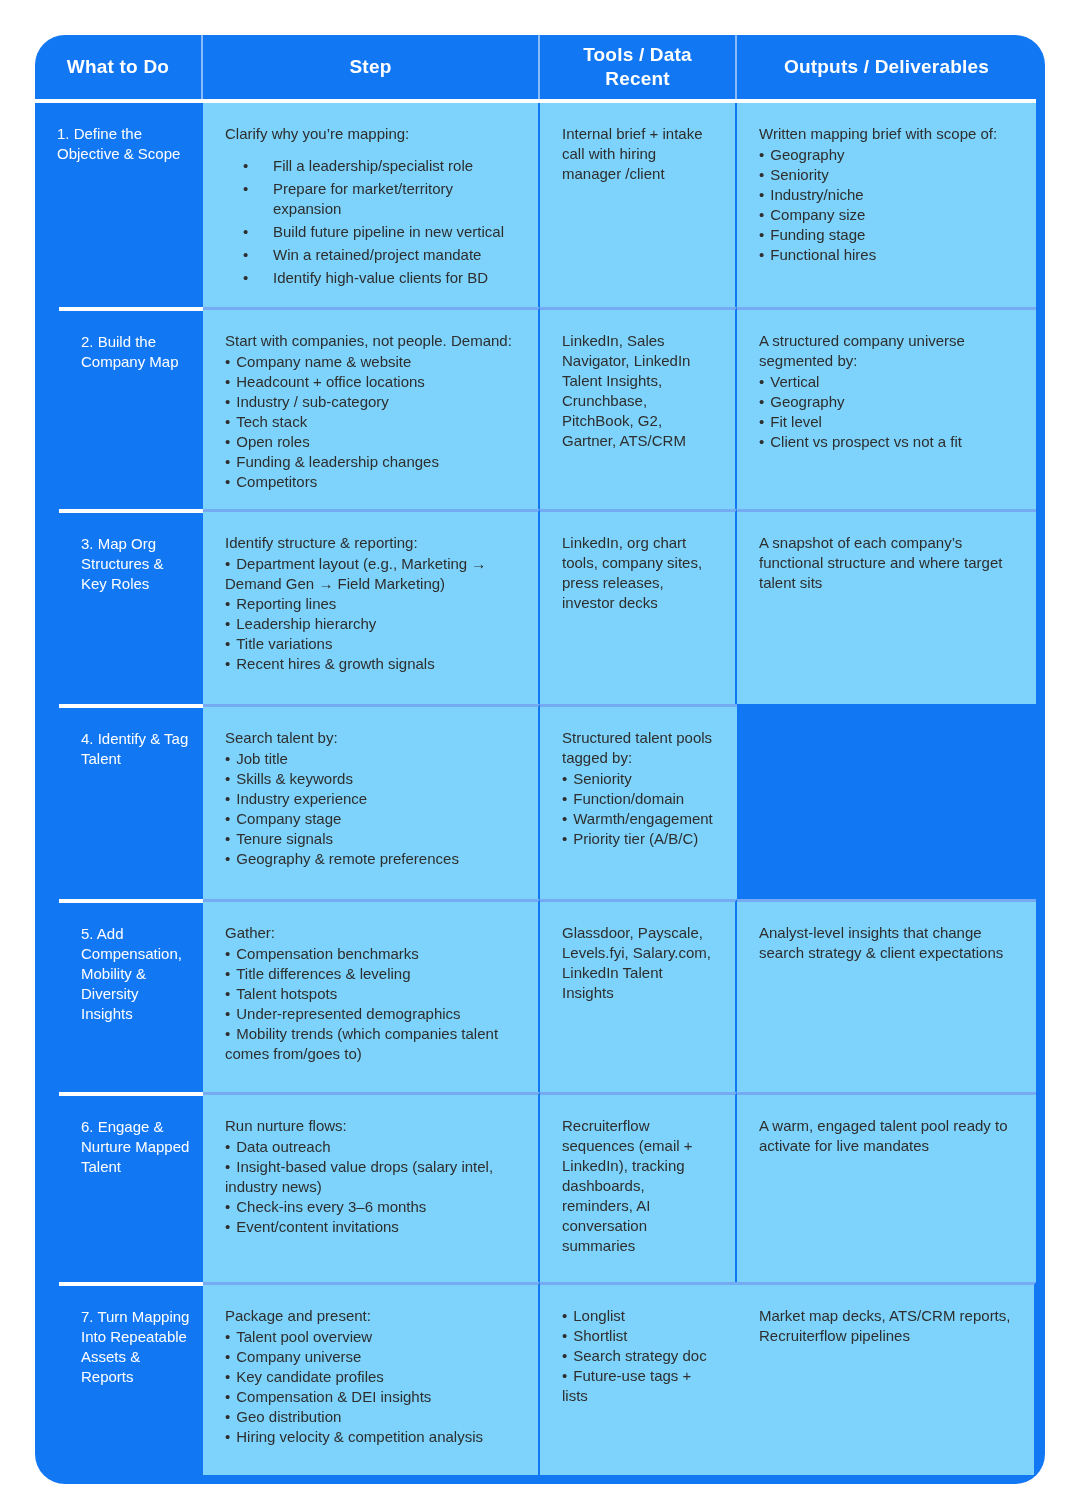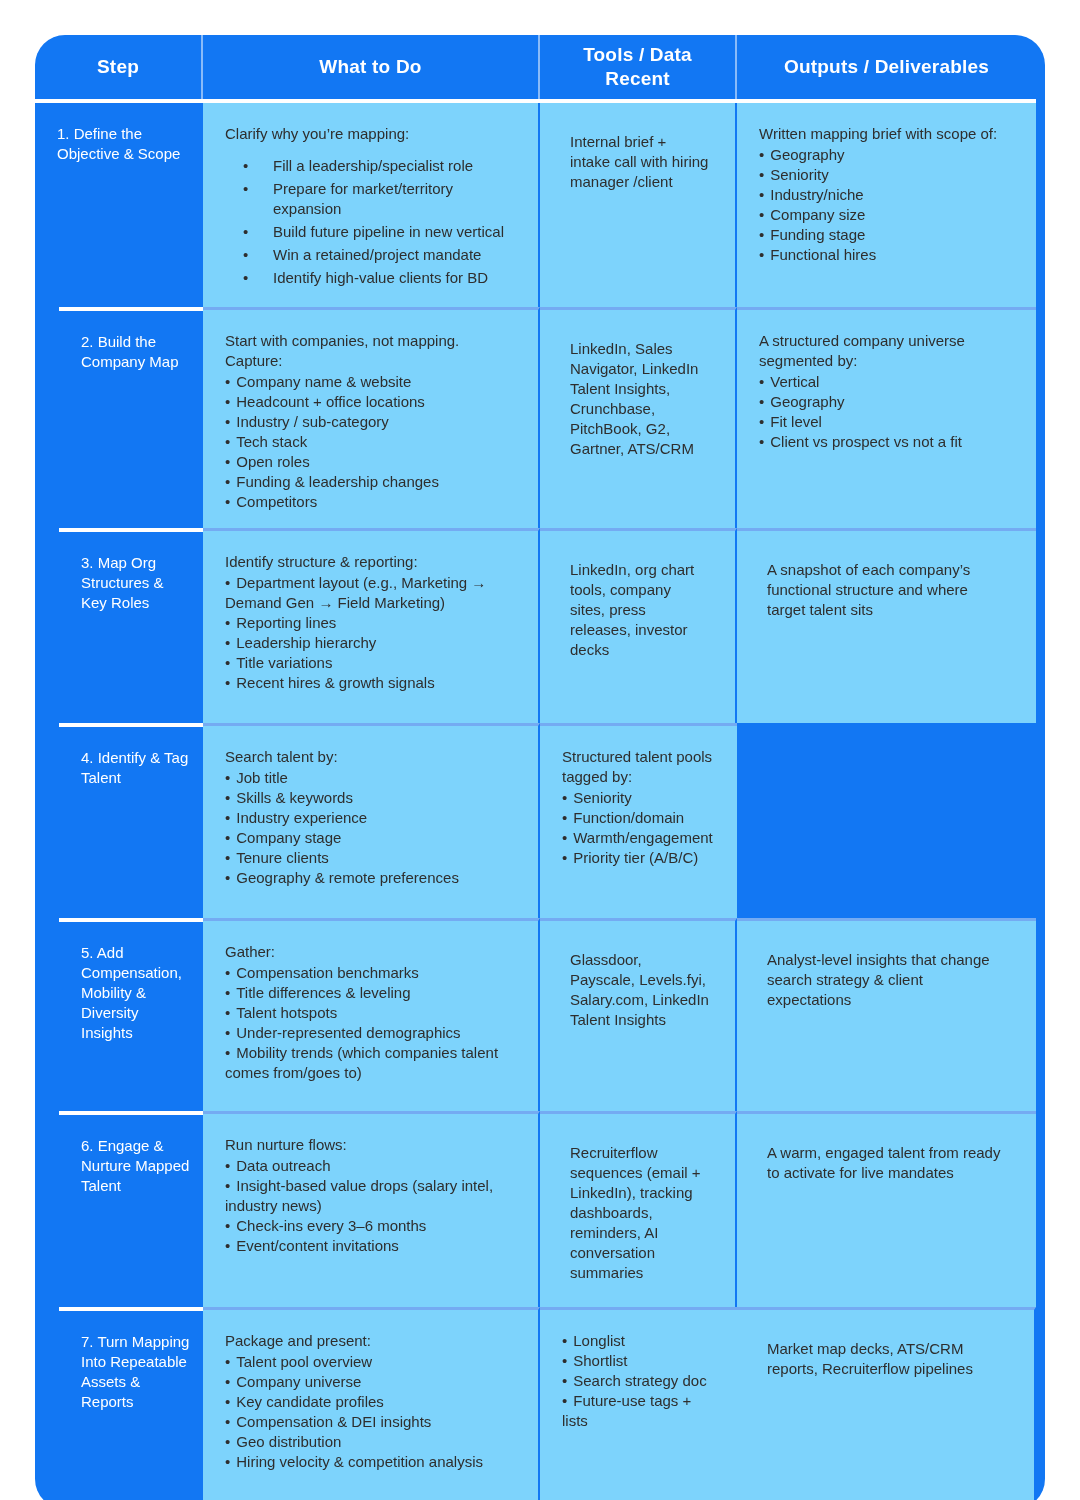--- a/index.html
+++ b/index.html
@@ -41,35 +41,35 @@
 
   #rows .row:nth-child(1) .cell{min-height:187px;}
   #rows .row:nth-child(2) .cell{min-height:202px;}
   #rows .row:nth-child(3) .cell{min-height:195px;}
   #rows .row:nth-child(4) .cell{min-height:195px;}
   #rows .row:nth-child(5) .cell{min-height:193px;}
   #rows .row:nth-child(6) .cell{min-height:190px;}
   #rows .row:nth-child(7) .cell{min-height:193px;}
 
   .intro{margin:0 0 1px 0;}
-  .body{margin:8px;}
+  .body{margin:0;}
   ul.list{list-style:none;margin:0;padding:0;}
   ul.list .item{display:block;}
   ul.list .dot{margin-right:6px;}
   ul.list.spaced{margin-top:12px;}
   ul.list.spaced .item{display:flex;margin-bottom:3px;padding-left:18px;}
   ul.list.spaced .dot{width:24px;flex:0 0 24px;}
 </style>
 </head>
 <body>
 
 <div class="frame">
   <div class="grid-row header">
+    <div class="hcell sep">What to Do</div>
     <div class="hcell sep">Step</div>
-    <div class="hcell sep">What to Do</div>
     <div class="hcell sep">Tools / Data Recent</div>
     <div class="hcell">Outputs / Deliverables</div>
   </div>
   <div id="rows">
       <div class="grid-row row">
         <div class="cell step">1. Define the Objective &amp; Scope</div>
         <div class="cell what">
           <p class="intro">Clarify why you’re mapping:</p>
           <ul class="list spaced">
             <li class="item">
@@ -105,21 +105,21 @@
             <li class="item"><span class="dot">•</span><span class="txt">Industry/niche</span></li>
             <li class="item"><span class="dot">•</span><span class="txt">Company size</span></li>
             <li class="item"><span class="dot">•</span><span class="txt">Funding stage</span></li>
             <li class="item"><span class="dot">•</span><span class="txt">Functional hires</span></li>
           </ul>
         </div>
       </div>
       <div class="grid-row row">
         <div class="cell step">2. Build the Company Map</div>
         <div class="cell what">
-          <p class="intro">Start with companies, not mapping. Capture:</p>
+          <p class="intro">Start with companies, not people. Demand:</p>
           <ul class="list">
             <li class="item"><span class="dot">•</span><span class="txt">Company name &amp; website</span></li>
             <li class="item"><span class="dot">•</span><span class="txt">Headcount + office locations</span></li>
             <li class="item"><span class="dot">•</span><span class="txt">Industry / sub-category</span></li>
             <li class="item"><span class="dot">•</span><span class="txt">Tech stack</span></li>
             <li class="item"><span class="dot">•</span><span class="txt">Open roles</span></li>
             <li class="item"><span class="dot">•</span><span class="txt">Funding &amp; leadership changes</span></li>
             <li class="item"><span class="dot">•</span><span class="txt">Competitors</span></li>
           </ul>
         </div>
@@ -157,21 +157,21 @@
       </div>
       <div class="grid-row row">
         <div class="cell step">4. Identify &amp; Tag Talent</div>
         <div class="cell what">
           <p class="intro">Search talent by:</p>
           <ul class="list">
             <li class="item"><span class="dot">•</span><span class="txt">Job title</span></li>
             <li class="item"><span class="dot">•</span><span class="txt">Skills &amp; keywords</span></li>
             <li class="item"><span class="dot">•</span><span class="txt">Industry experience</span></li>
             <li class="item"><span class="dot">•</span><span class="txt">Company stage</span></li>
-            <li class="item"><span class="dot">•</span><span class="txt">Tenure clients</span></li>
+            <li class="item"><span class="dot">•</span><span class="txt">Tenure signals</span></li>
             <li class="item"><span class="dot">•</span><span class="txt">Geography &amp; remote preferences</span></li>
           </ul>
         </div>
         <div class="cell outputs">
           <p class="intro">Structured talent pools tagged by:</p>
           <ul class="list">
             <li class="item"><span class="dot">•</span><span class="txt">Seniority</span></li>
             <li class="item"><span class="dot">•</span><span class="txt">Function/domain</span></li>
             <li class="item"><span class="dot">•</span><span class="txt">Warmth/engagement</span></li>
             <li class="item"><span class="dot">•</span><span class="txt">Priority tier (A/B/C)</span></li>
@@ -205,21 +205,21 @@
             <li class="item"><span class="dot">•</span><span class="txt">Data outreach</span></li>
             <li class="item"><span class="dot">•</span><span class="txt">Insight-based value drops (salary intel, industry news)</span></li>
             <li class="item"><span class="dot">•</span><span class="txt">Check-ins every 3–6 months</span></li>
             <li class="item"><span class="dot">•</span><span class="txt">Event/content invitations</span></li>
           </ul>
         </div>
         <div class="cell tools">
           <p class="body">Recruiterflow sequences (email + LinkedIn), tracking dashboards, reminders, AI conversation summaries</p>
         </div>
         <div class="cell outputs">
-          <p class="body">A warm, engaged talent from ready to activate for live mandates</p>
+          <p class="body">A warm, engaged talent pool ready to activate for live mandates</p>
         </div>
       </div>
       <div class="grid-row row">
         <div class="cell step">7. Turn Mapping Into Repeatable Assets &amp; Reports</div>
         <div class="cell what">
           <p class="intro">Package and present:</p>
           <ul class="list">
             <li class="item"><span class="dot">•</span><span class="txt">Talent pool overview</span></li>
             <li class="item"><span class="dot">•</span><span class="txt">Company universe</span></li>
             <li class="item"><span class="dot">•</span><span class="txt">Key candidate profiles</span></li>

